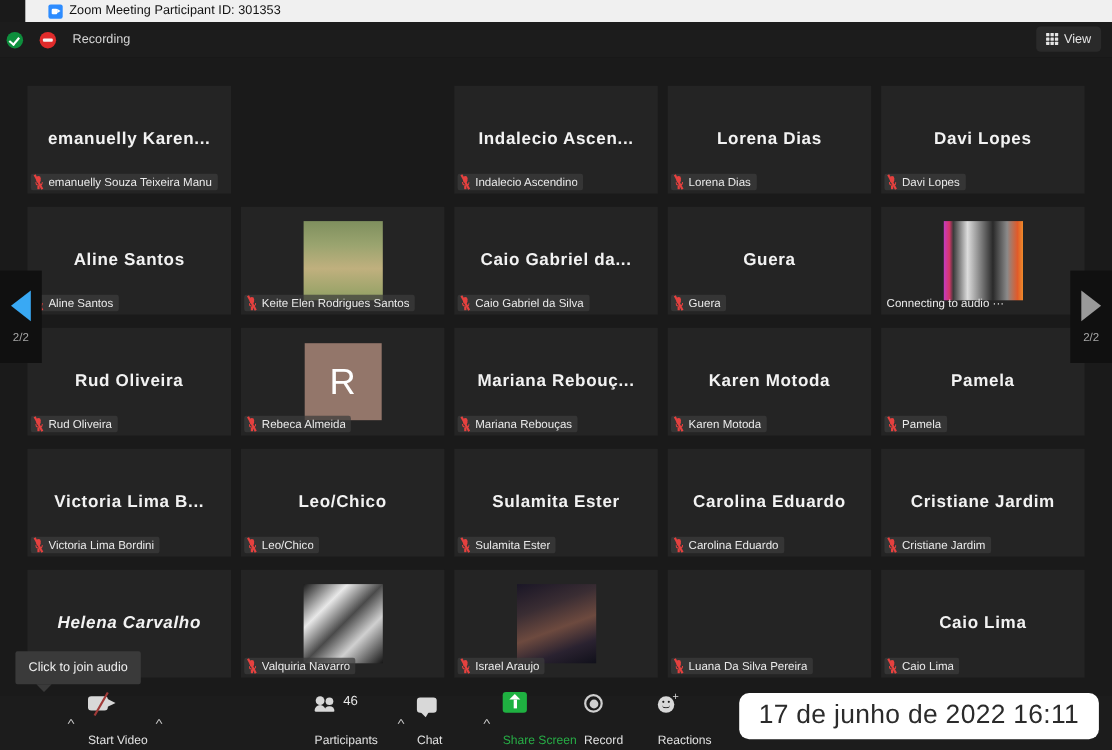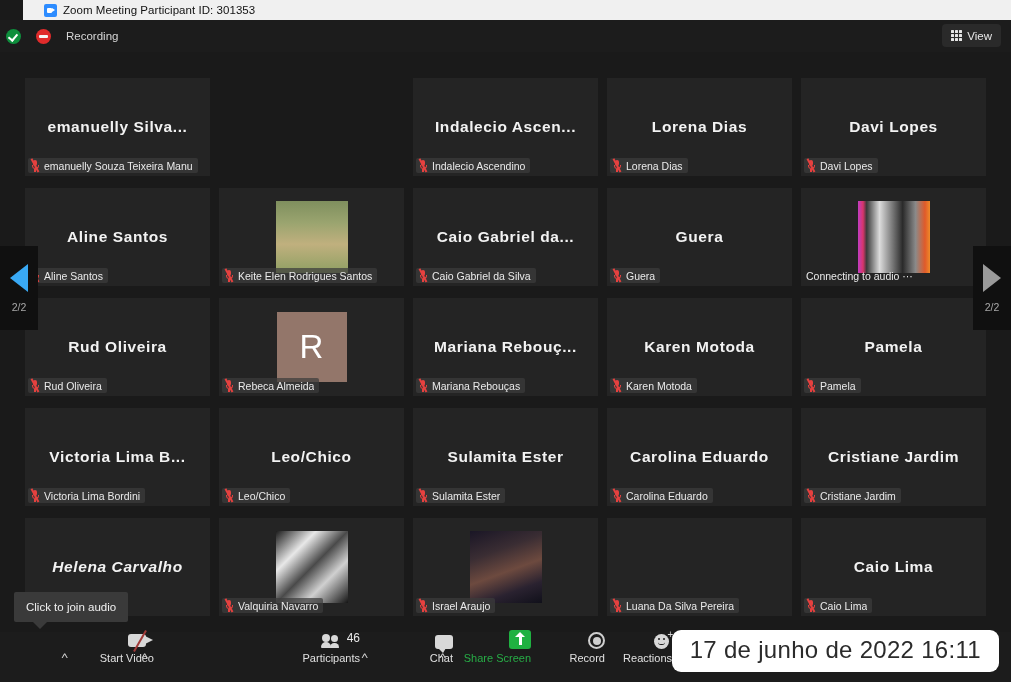--- a/index.html
+++ b/index.html
@@ -279,26 +279,27 @@
   
   .toolbar {
     position: absolute;
     left: 0; bottom: 0;
     width: 1011px; height: 50px;
     background: #1c1c1c;
     z-index: 10;
   }
   .tb-item {
     position: absolute;
-    bottom: 18px;
+    bottom: 3px;
     display: flex;
     flex-direction: column;
-    align-items: flex-end;
+    align-items: flex-start;
     cursor: pointer;
     width: 74px;
+    gap: 16px;
   }
   .tb-ico {
     height: 23px;
     display: flex; align-items: flex-end; justify-content: center;
     margin-bottom: 3px;
   }
   .tb-lbl {
     font-size: 11px;
     color: #e0e0e0;
     white-space: nowrap;
@@ -526,21 +527,21 @@
           <i></i>
           <i></i>
           <i></i>
       </span>
       <span class="view-label">View</span>
     </div>
   </div>
 
   <div class="gallery" id="gallery">
       <div class="tile" style="left: 25px; top: 26px; width: 185px; height: 98px;">
-        <div class="tile-name-big">emanuelly Silva...</div>
+        <div class="tile-name-big">emanuelly Karen...</div>
         <div class="tile-footer">
           <span class="mic-off">
             <i class="body"></i>
             <i class="stand"></i>
             <i class="post"></i>
             <i class="slash"></i>
           </span>
           <span class="footer-label">emanuelly Souza Teixeira Manu</span>
         </div>
       </div>

